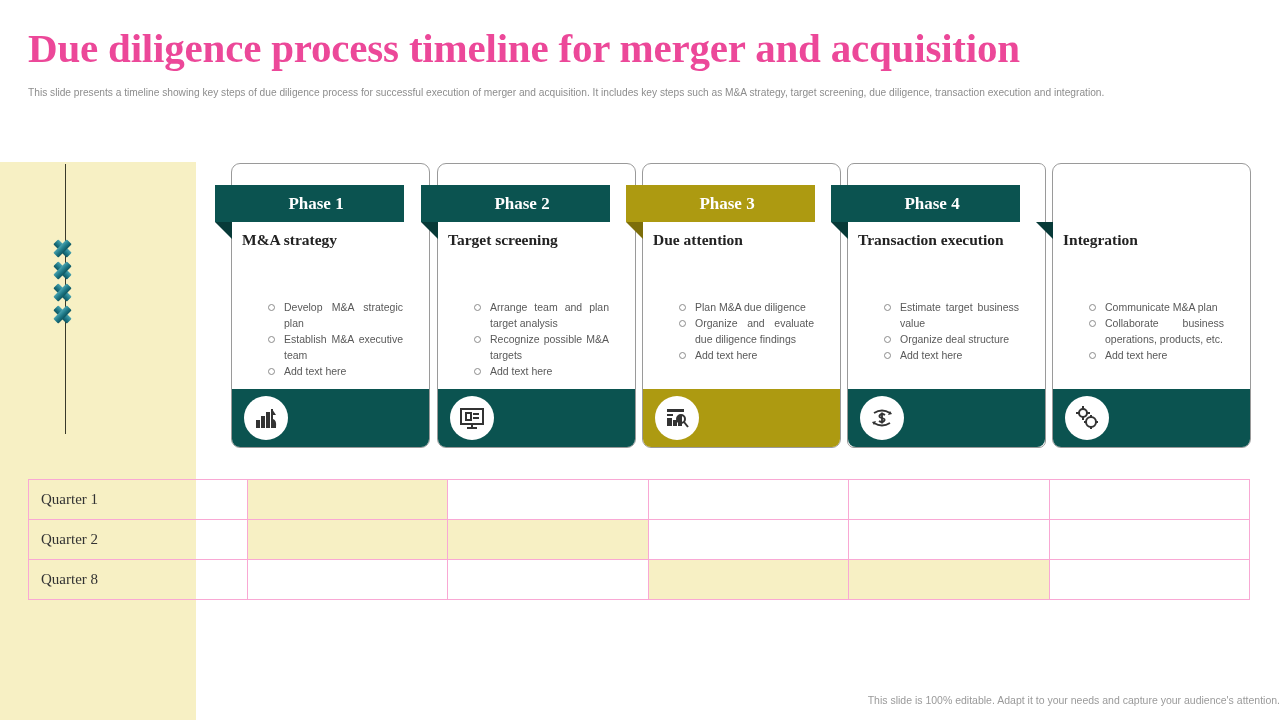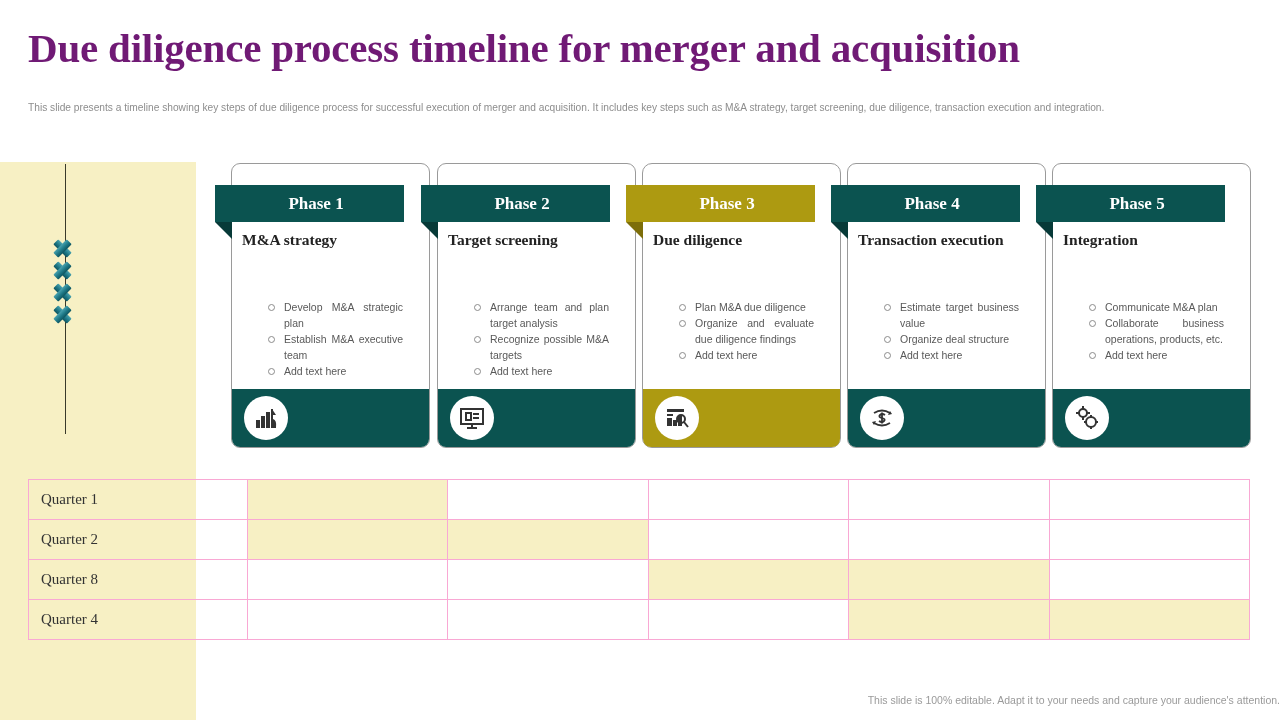--- a/index.html
+++ b/index.html
@@ -62,27 +62,27 @@
   
   .page-title {
     position: absolute;
     left: 28px;
     top: 24px;
     width: 1200px;
     font-family: "Liberation Serif", serif;
     font-weight: bold;
     font-size: 41px;
     line-height: 48px;
-    color: #701a75;
+    color: #ec4899;
     letter-spacing: -0.2px;
   }
   .page-subtitle {
     position: absolute;
     left: 28px;
-    top: 101px;
+    top: 86px;
     width: 1190px;
     font-size: 10.2px;
     line-height: 13.5px;
     color: #8d8d8d;
   }
 
   
   .cards {
     position: absolute;
     left: 0;
@@ -95,22 +95,22 @@
     top: 163px;
     width: 199px;
     height: 285px;
     background: #ffffff;
     border: 1px solid #9a9a9a;
     border-radius: 9px;
     box-sizing: border-box;
   }
   .card.c1 { left: 231px; }
   .card.c2 { left: 437px; }
-  .card.c3 { left: 642px; border-radius: 10px; }
-  .card.c4 { left: 847px; }
+  .card.c3 { left: 642px; }
+  .card.c4 { left: 847px; border-radius: 7px; }
   .card.c5 { left: 1052px; }
 
   
   .ribbon {
     position: absolute;
     top: 21px;
     left: -17px;
     width: 189px;
     height: 37px;
     background: #0B5350;
@@ -320,21 +320,21 @@
         </svg>
       </div>
     </div>
   </div>
 
   <div class="card c3">
     <div class="ribbon-tail gold"></div>
     <div class="ribbon gold">
       <span class="ribbon-label">Phase 3</span>
     </div>
-    <div class="card-title">Due diligence</div>
+    <div class="card-title">Due attention</div>
     <ul class="card-list">
       <li>Plan M&amp;A due diligence</li>
       <li>Organize and evaluate due diligence findings</li>
       <li>Add text here</li>
     </ul>
     <div class="card-footer gold">
       <div class="icon-circle">
         <svg width="26" height="26" viewBox="0 0 26 26">
           <g fill="#333333">
             <path d="M3 4 h17 v3 H3z"></path>
@@ -376,23 +376,20 @@
             <path d="M21 6 l2 3 l-4 1 z"></path>
             <path d="M5 20 l-2 -3 l4 -1 z"></path>
           </g>
         </svg>
       </div>
     </div>
   </div>
 
   <div class="card c5">
     <div class="ribbon-tail"></div>
-    <div class="ribbon">
-      <span class="ribbon-label">Phase 5</span>
-    </div>
     <div class="card-title">Integration</div>
     <ul class="card-list">
       <li>Communicate M&amp;A plan</li>
       <li>Collaborate business operations, products, etc.</li>
       <li>Add text here</li>
     </ul>
     <div class="card-footer">
       <div class="icon-circle">
         <svg width="26" height="26" viewBox="0 0 26 26">
           <g fill="none" stroke="#333333" stroke-width="2">
@@ -435,24 +432,16 @@
       <td class="cell"></td>
     </tr>
     <tr>
       <td class="lbl">Quarter 8</td>
       <td class="cell"></td>
       <td class="cell"></td>
       <td class="cell on"></td>
       <td class="cell on"></td>
       <td class="cell"></td>
     </tr>
-    <tr>
-      <td class="lbl">Quarter 4</td>
-      <td class="cell"></td>
-      <td class="cell"></td>
-      <td class="cell"></td>
-      <td class="cell on"></td>
-      <td class="cell on"></td>
-    </tr>
   </tbody>
 </table>
 
 <div class="footer-note">This slide is 100% editable. Adapt it to your needs and capture your audience's attention.</div>
 
 </body></html>

